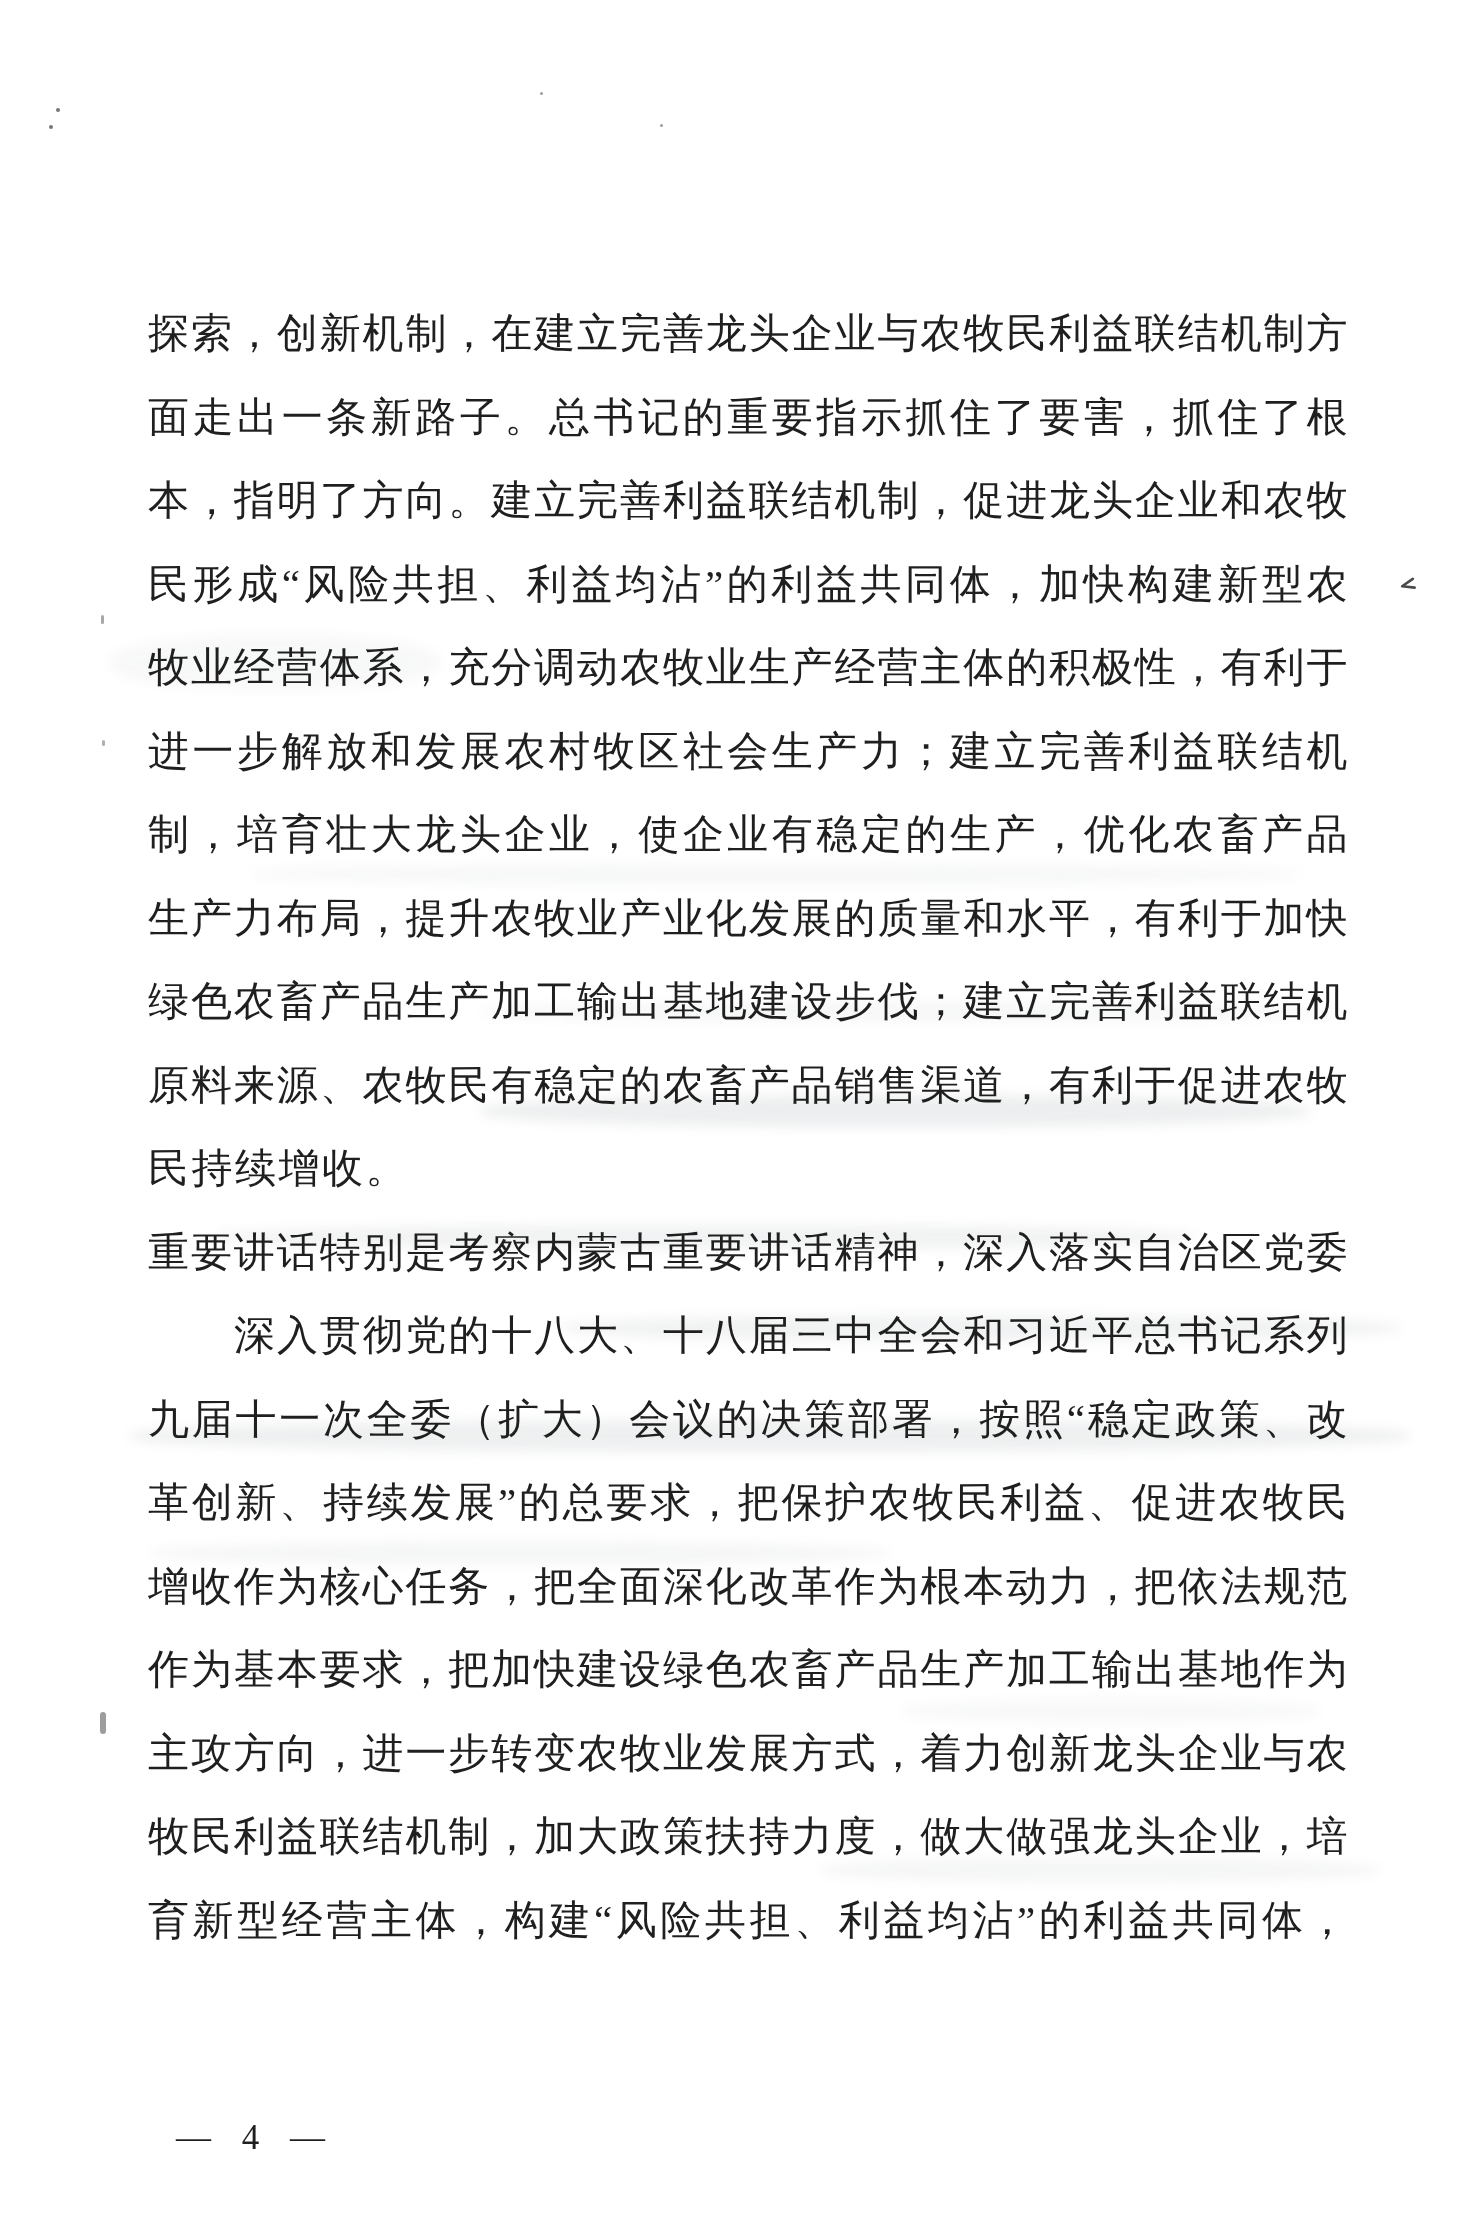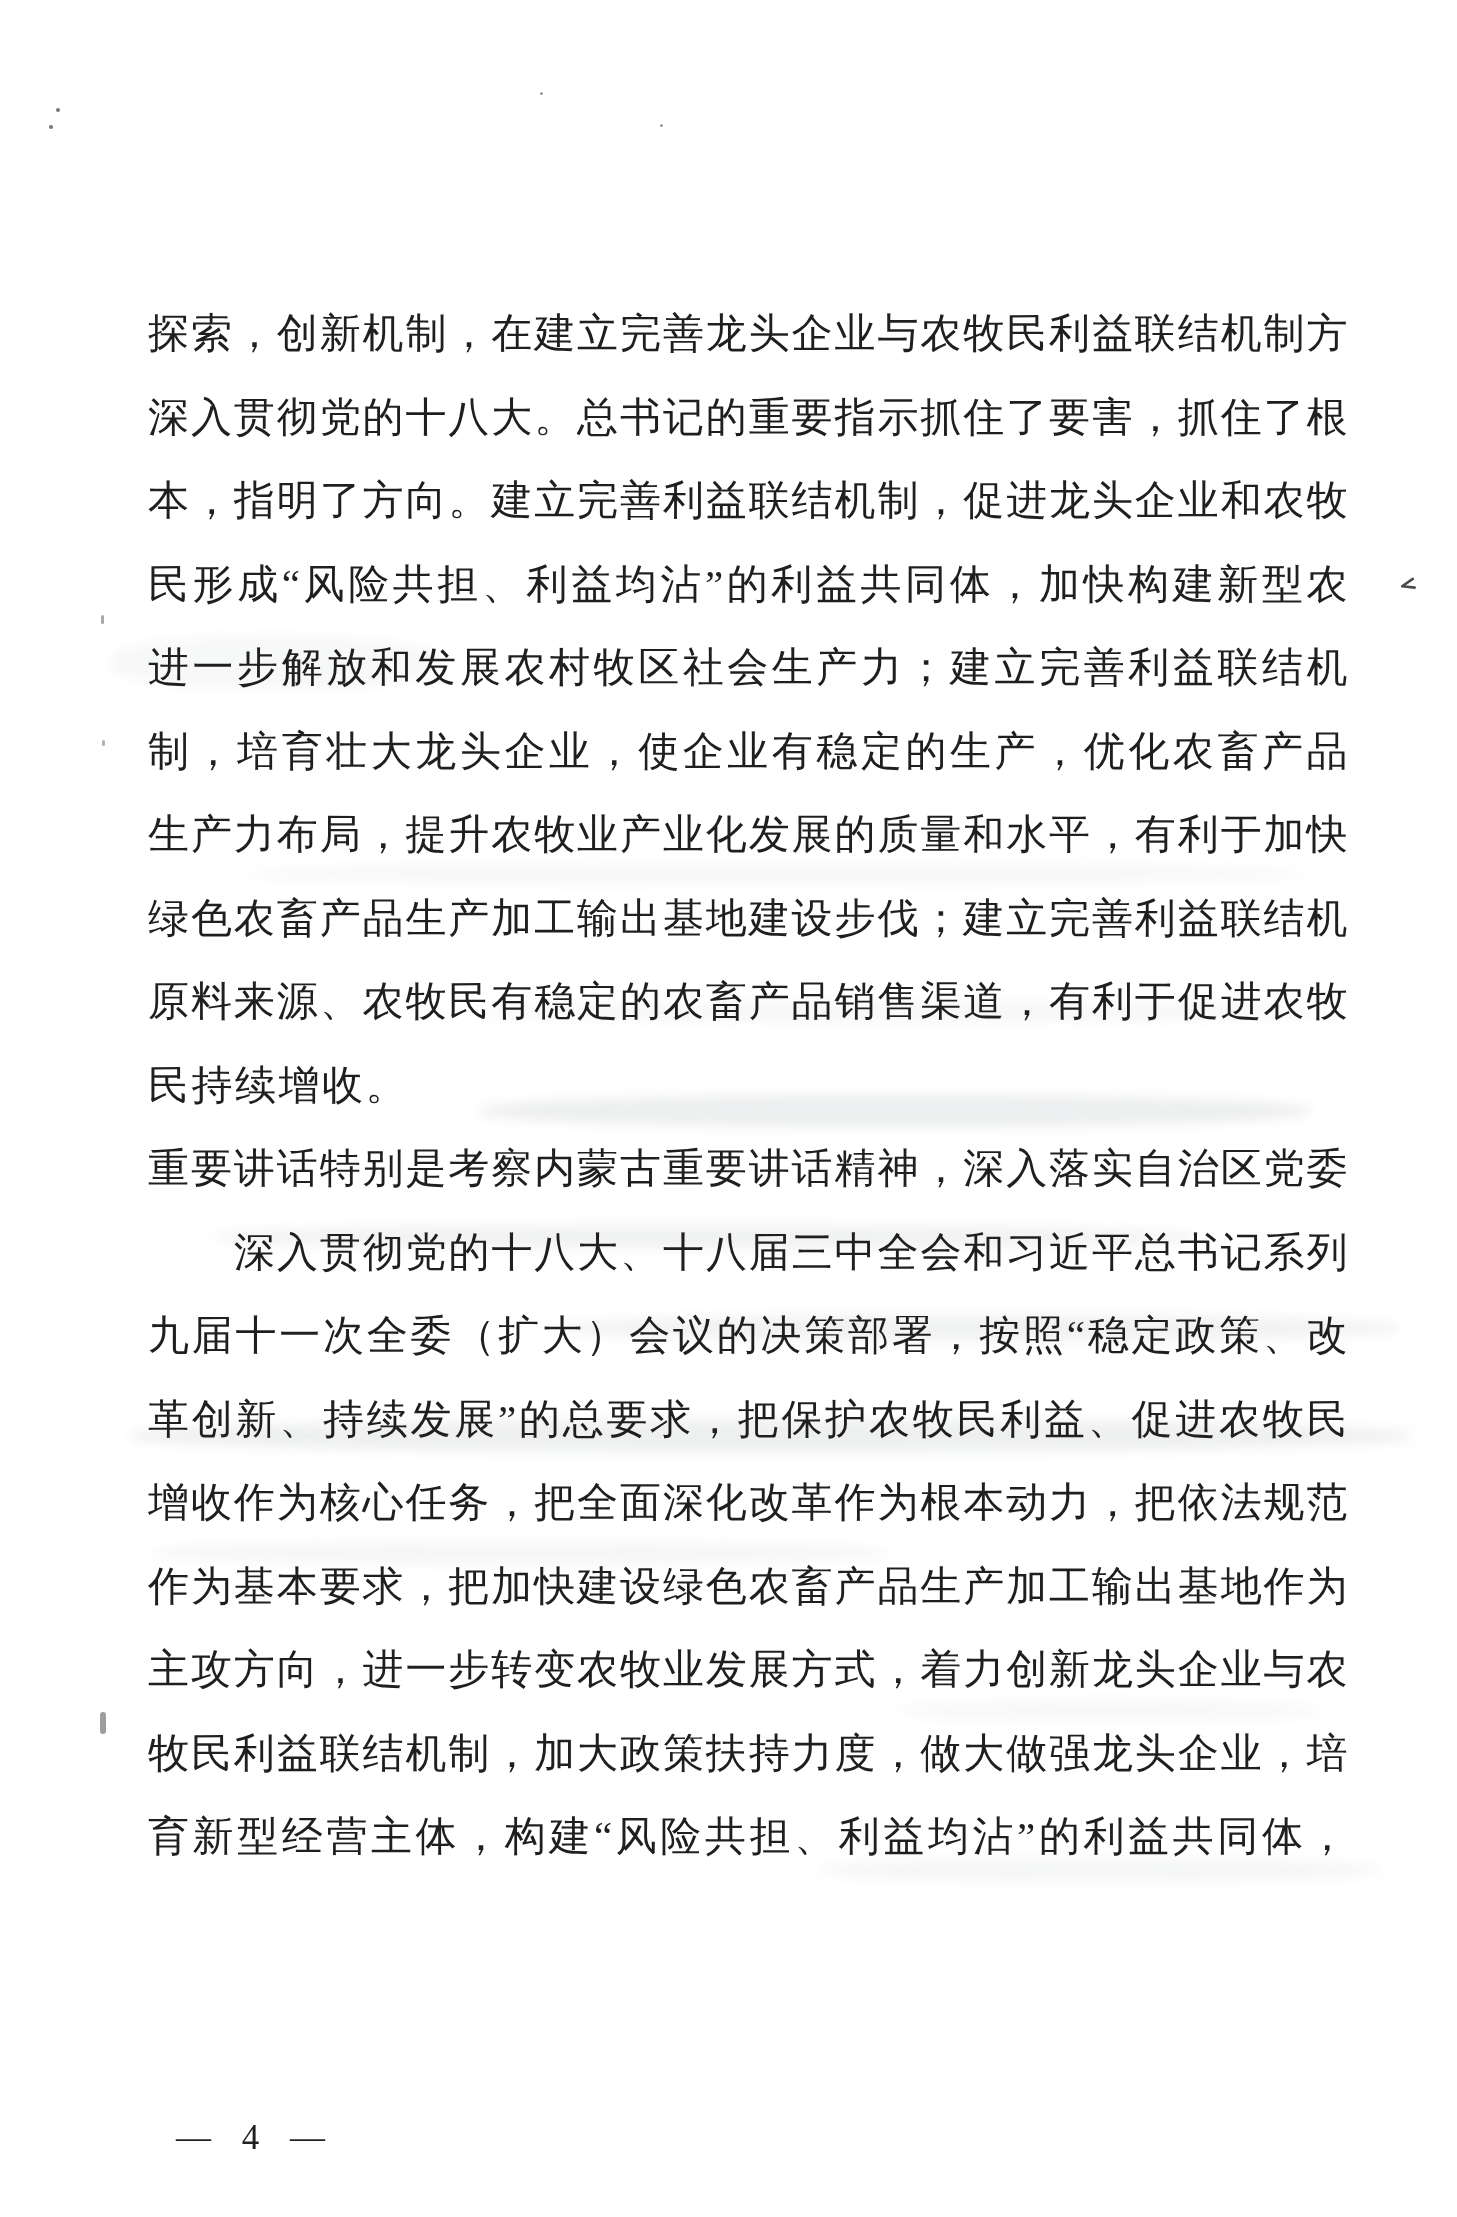--- a/index.html
+++ b/index.html
@@ -105,23 +105,24 @@
   <div class="speck" style="left:101px;  top:615px;  width:3px; height:9px; opacity:.45; border-radius:2px;"></div>
   <div class="speck" style="left:102px;  top:740px;  width:3px; height:6px; opacity:.4;  border-radius:2px;"></div>
   <div class="speck" style="left:100px;  top:1712px; width:6px; height:22px; opacity:.5; border-radius:3px;"></div>
 
   <svg class="pen-tick" viewBox="0 0 16 14">
     <polyline points="14,2 2,7 14,11" fill="none" stroke="#2b2b2b" stroke-width="2.6" stroke-linecap="round" stroke-linejoin="round"></polyline>
   </svg>
 
   <div class="textblock">
     <div class="line">探索，创新机制，在建立完善龙头企业与农牧民利益联结机制方</div>
-    <div class="line">深入贯彻党的十八大。总书记的重要指示抓住了要害，抓住了根</div>
+    <div class="line">面走出一条新路子。总书记的重要指示抓住了要害，抓住了根</div>
     <div class="line">本，指明了方向。建立完善利益联结机制，促进龙头企业和农牧</div>
     <div class="line">民形成“风险共担、利益均沾”的利益共同体，加快构建新型农</div>
+    <div class="line">牧业经营体系，充分调动农牧业生产经营主体的积极性，有利于</div>
     <div class="line">进一步解放和发展农村牧区社会生产力；建立完善利益联结机</div>
     <div class="line">制，培育壮大龙头企业，使企业有稳定的生产，优化农畜产品</div>
     <div class="line">生产力布局，提升农牧业产业化发展的质量和水平，有利于加快</div>
     <div class="line">绿色农畜产品生产加工输出基地建设步伐；建立完善利益联结机</div>
     <div class="line">原料来源、农牧民有稳定的农畜产品销售渠道，有利于促进农牧</div>
     <div class="line plain">民持续增收。</div>
     <div class="line">重要讲话特别是考察内蒙古重要讲话精神，深入落实自治区党委</div>
     <div class="line indent">深入贯彻党的十八大、十八届三中全会和习近平总书记系列</div>
     <div class="line">九届十一次全委（扩大）会议的决策部署，按照“稳定政策、改</div>
     <div class="line">革创新、持续发展”的总要求，把保护农牧民利益、促进农牧民</div>

